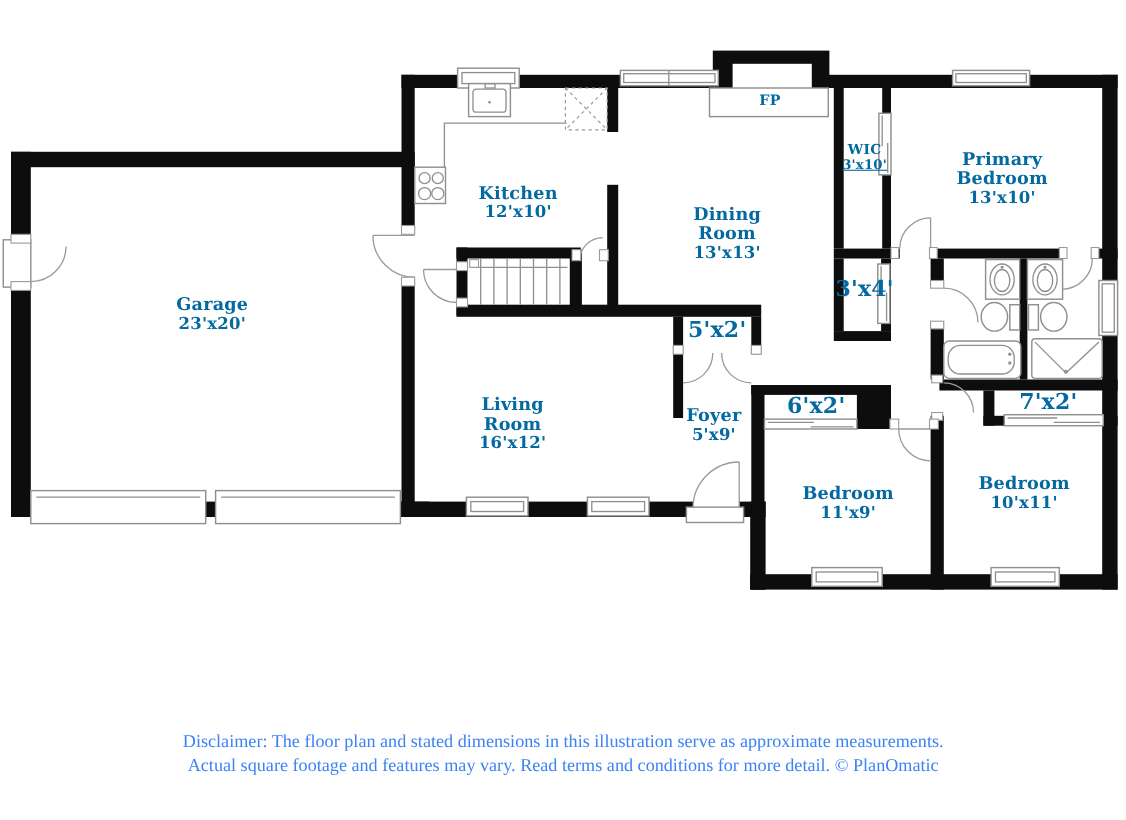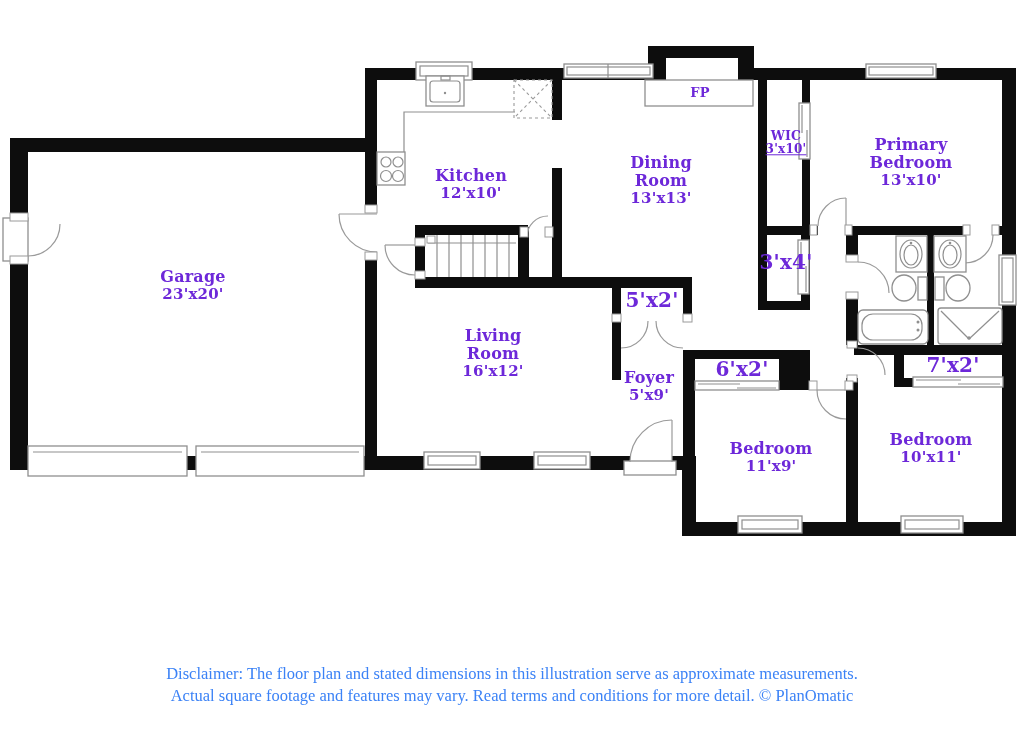--- a/index.html
+++ b/index.html
@@ -9,30 +9,30 @@
   }
   .plan-svg{position:absolute;left:0;top:0;}
   .wall{fill:#0d0d0d;}
   .fx{fill:#ffffff;stroke:#8f8f8f;stroke-width:1.3;}
   .ln{stroke:#8f8f8f;stroke-width:1.2;fill:none;}
   .arc{stroke:#9a9a9a;stroke-width:1.2;fill:none;}
   .jamb{fill:#ffffff;stroke:#9a9a9a;stroke-width:1;}
   .dash{stroke:#9a9a9a;stroke-width:1.1;fill:none;stroke-dasharray:3 3;}
   .room-label{
     position:absolute;transform:translate(-50%,-50%);
-    text-align:center;color:#6d28d9;font-weight:bold;line-height:1.12;
+    text-align:center;color:#0369a1;font-weight:bold;line-height:1.12;
     letter-spacing:.2px;
   }
   .room-name{display:block;font-size:16px;}
   .room-dims{display:block;font-size:15px;}
   .room-label.sm .room-name{font-size:12.5px;}
   .room-label.sm .room-dims{font-size:12px;text-decoration:underline;}
   .room-label.xs{font-size:13px;}
   .room-label.dims-only{font-size:20px;}
-  .w80{width:82px;}
+  .w80{width:82px;margin-top:32px;}
   .w90{width:92px;margin-top:12px;}
   .footer{
     position:absolute;left:0;top:663px;width:100%;text-align:center;
     font-family:"Liberation Serif", serif;font-size:16.5px;color:#3b82f6;line-height:22px;
     font-weight:normal;
   }
   .footer span{display:block;}
 </style>
 </head>
 <body>
@@ -318,21 +318,21 @@
     <span class="room-dims">13'x13'</span>
   </div>
   <div class="room-label w90" style="left:911px;top:150px;">
     <span class="room-name">Primary Bedroom</span>
     <span class="room-dims">13'x10'</span>
   </div>
   <div class="room-label sm" style="left:786px;top:143px;">
     <span class="room-name">WIC</span>
     <span class="room-dims">3'x10'</span>
   </div>
-  <div class="room-label w80" style="left:493px;top:353px;">
+  <div class="room-label w80" style="left:466px;top:353px;">
     <span class="room-name">Living Room</span>
     <span class="room-dims">16'x12'</span>
   </div>
   <div class="room-label" style="left:649px;top:386px;">
     <span class="room-name">Foyer</span>
     <span class="room-dims">5'x9'</span>
   </div>
   <div class="room-label" style="left:771px;top:457px;">
     <span class="room-name">Bedroom</span>
     <span class="room-dims">11'x9'</span>

